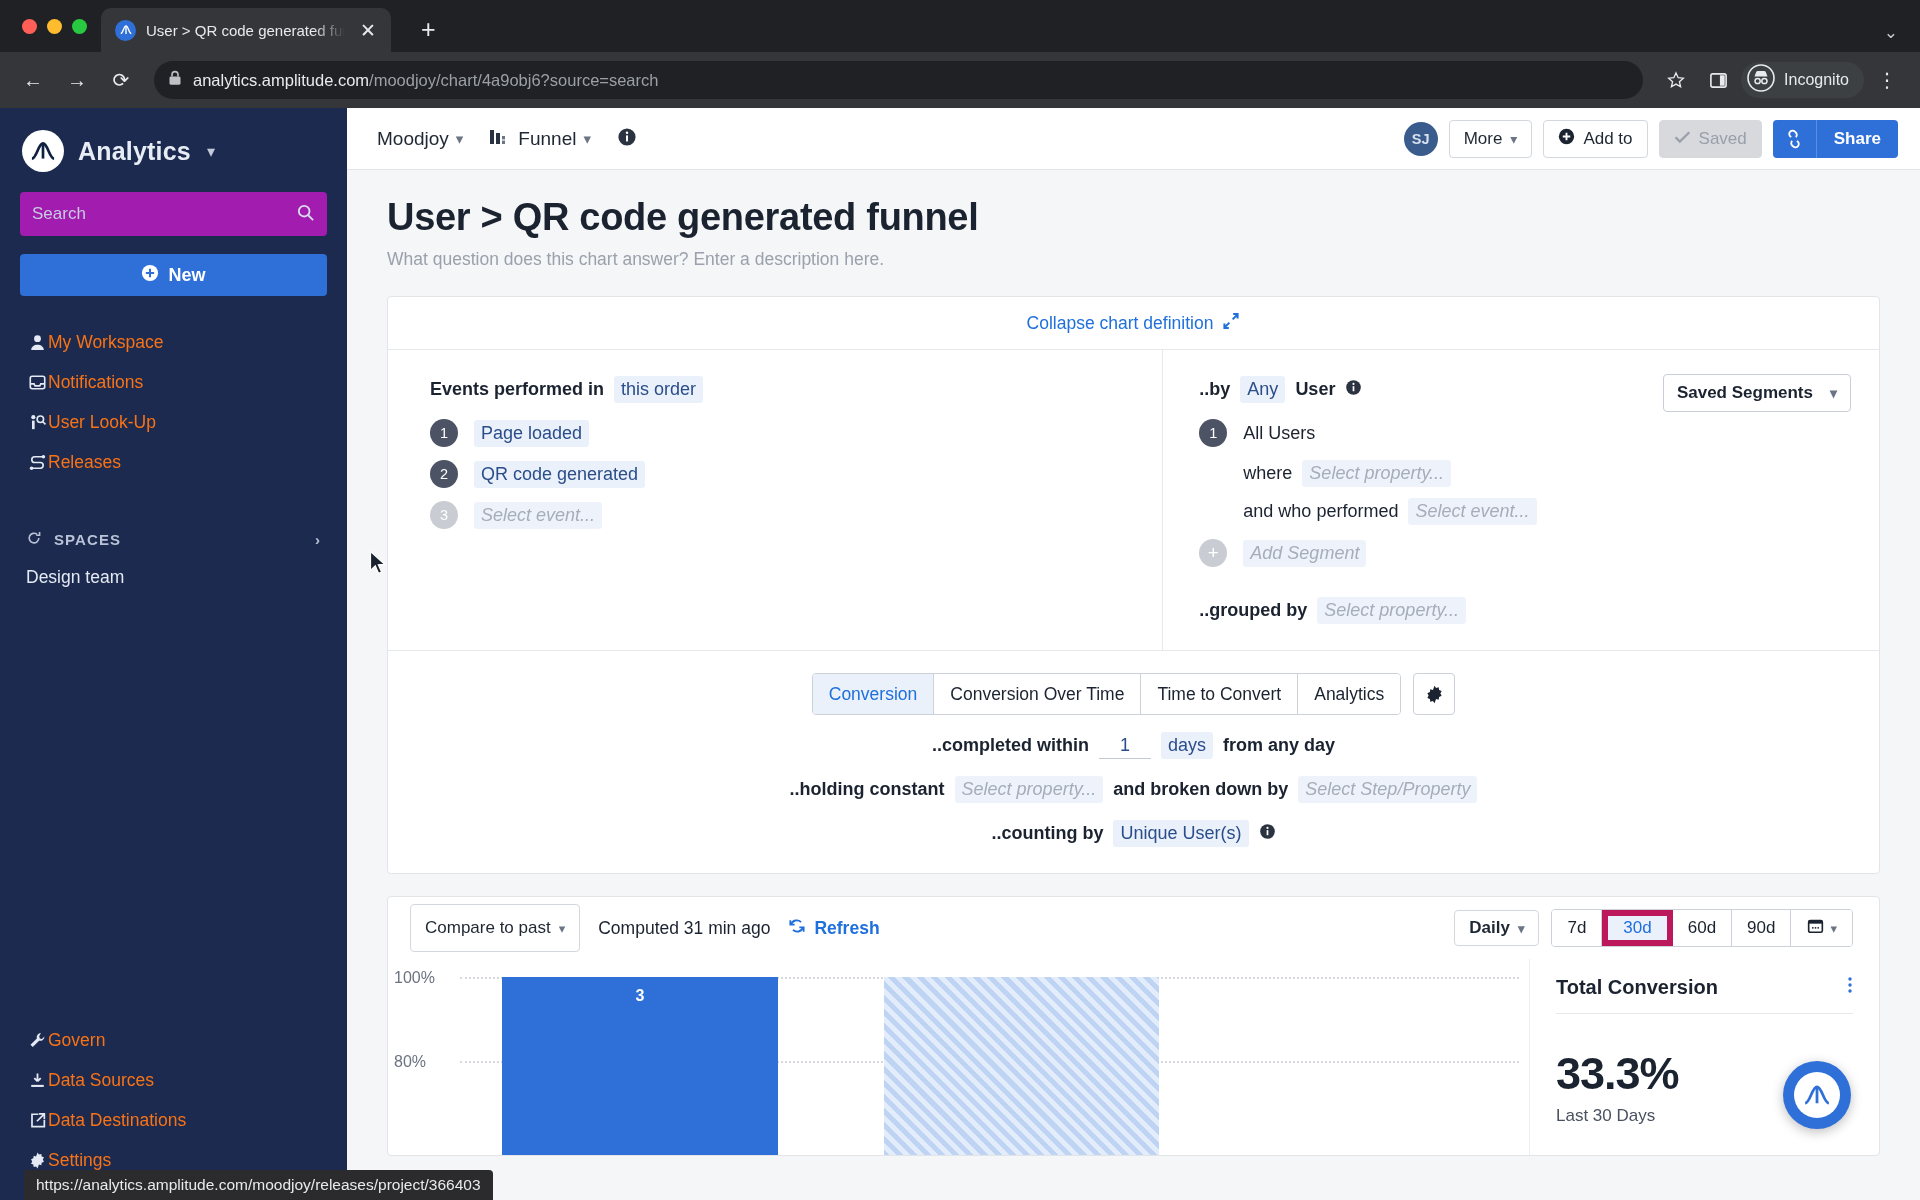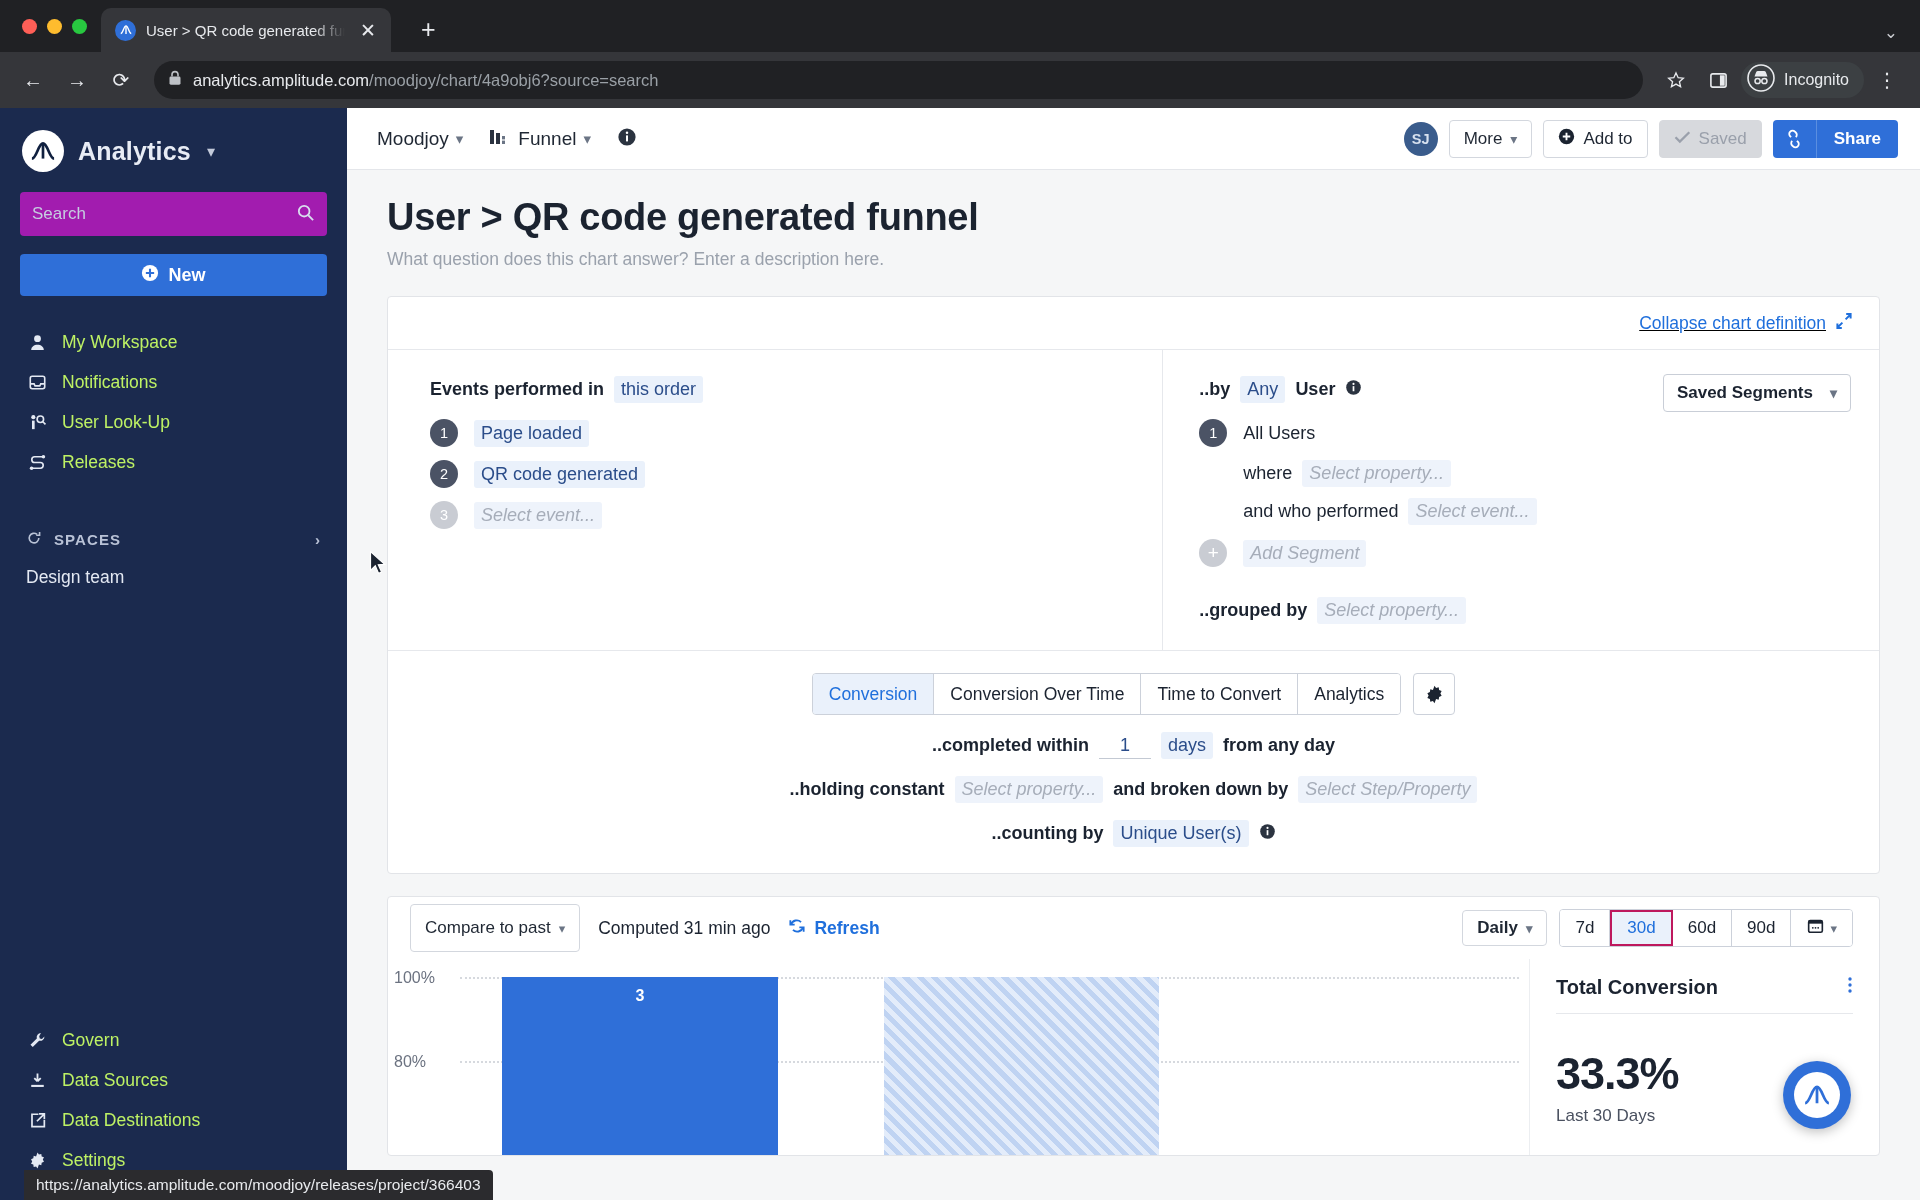--- a/index.html
+++ b/index.html
@@ -87,21 +87,21 @@
   .sb-search span.ph { color: #c6cde0; font-size: 17px; }
 
   .sb-new {
     margin: 18px 20px 0 20px; height: 42px; background: #2f6fd8; border-radius: 4px;
     display: flex; align-items: center; justify-content: center; gap: 9px;
     font-size: 18px; font-weight: 700; color: #fff;
   }
 
   .sb-nav { margin-top: 26px; }
   .sb-item {
-    display: flex; align-items: center; gap: 14px; padding: 9px 26px; font-size: 17.5px; color: #bef264;
+    display: flex; align-items: center; padding: 9px 26px; font-size: 17.5px; color: #f97316;
   }
   .sb-item .ico { width: 22px; height: 22px; display: flex; align-items: center; justify-content: center; flex: 0 0 auto; }
 
   .sb-spaces {
     display: flex; align-items: center; gap: 12px; padding: 10px 26px; margin-top: 38px;
     font-size: 15px; font-weight: 700; letter-spacing: 1.1px; color: #b9c2d6;
   }
   .sb-spaces .grow { flex: 1; }
   .sb-space-item { padding: 8px 26px; font-size: 17.5px; color: #e4e9f3; }
 
@@ -147,22 +147,22 @@
   .scroll { height: calc(1092px - 62px); overflow: hidden; padding: 0 0 0 0; }
 
   .page-head { padding: 26px 40px 12px 40px; }
   .page-title { font-size: 38px; font-weight: 700; color: #1b2330; letter-spacing: -.3px; }
   .page-sub { font-size: 17.5px; color: #9aa1ac; margin-top: 10px; }
 
   .card {
     margin: 14px 40px 0 40px; background: #fff; border: 1px solid #e2e4e8; border-radius: 4px;
   }
   .collapse-row {
-    height: 52px; display: flex; align-items: center; justify-content: flex-end;
-    padding: 0 26px; gap: 9px; text-decoration: underline;
+    height: 52px; display: flex; align-items: center; justify-content: center;
+    padding: 0 26px; gap: 9px;
   }
   .link-blue { color: #1f6fdc; font-size: 17.5px; }
 
   .defn { display: flex; border-top: 1px solid #e6e8ec; }
   .defn-left { flex: 1 1 52%; padding: 26px 30px 30px 42px; border-right: 1px solid #e6e8ec; }
   .defn-right { flex: 1 1 48%; padding: 26px 30px 26px 36px; position: relative; }
 
   .row { display: flex; align-items: center; gap: 10px; margin-bottom: 16px; flex-wrap: wrap; }
   .lbl-bold { font-size: 18px; font-weight: 700; color: #1b2330; }
   .lbl { font-size: 18px; color: #1b2330; }
@@ -212,21 +212,21 @@
   .ct-left { display: flex; align-items: center; gap: 18px; flex: 1; }
   .ct-txt { font-size: 17.5px; color: #1b2330; }
   .ct-refresh { display: flex; align-items: center; gap: 8px; color: #1f6fdc; font-size: 17.5px; font-weight: 700; }
   .ct-right { display: flex; align-items: center; gap: 12px; }
   .rng { display: flex; border: 1px solid #ccd1da; border-radius: 4px; overflow: hidden; }
   .rng-item {
     padding: 0 15px; height: 36px; display: flex; align-items: center; font-size: 17px; color: #1b2330;
     background: #fff; border-right: 1px solid #ccd1da;
   }
   .rng-item:last-child { border-right: none; }
-  .rng-item.active { background: #eaf1fb; color: #1f6fdc; border: 2px solid #be185d; }
+  .rng-item.active { background: #eaf1fb; color: #1f6fdc; border: 6px solid #be185d; }
 
   .chart-body { display: flex; height: 198px; }
   .plot { flex: 1; position: relative; padding-left: 72px; }
   .ylab { position: absolute; left: 6px; font-size: 16px; color: #6b7280; }
   .gridline { position: absolute; left: 72px; right: 10px; border-top: 2px dotted #d6d9de; }
   .bars { position: absolute; left: 72px; right: 10px; top: 0; bottom: 0; }
   .bar { position: absolute; bottom: 0; }
   .bar .val {
     position: absolute; top: 10px; left: 0; right: 0; text-align: center; color: #fff;
     font-size: 16px; font-weight: 700;

